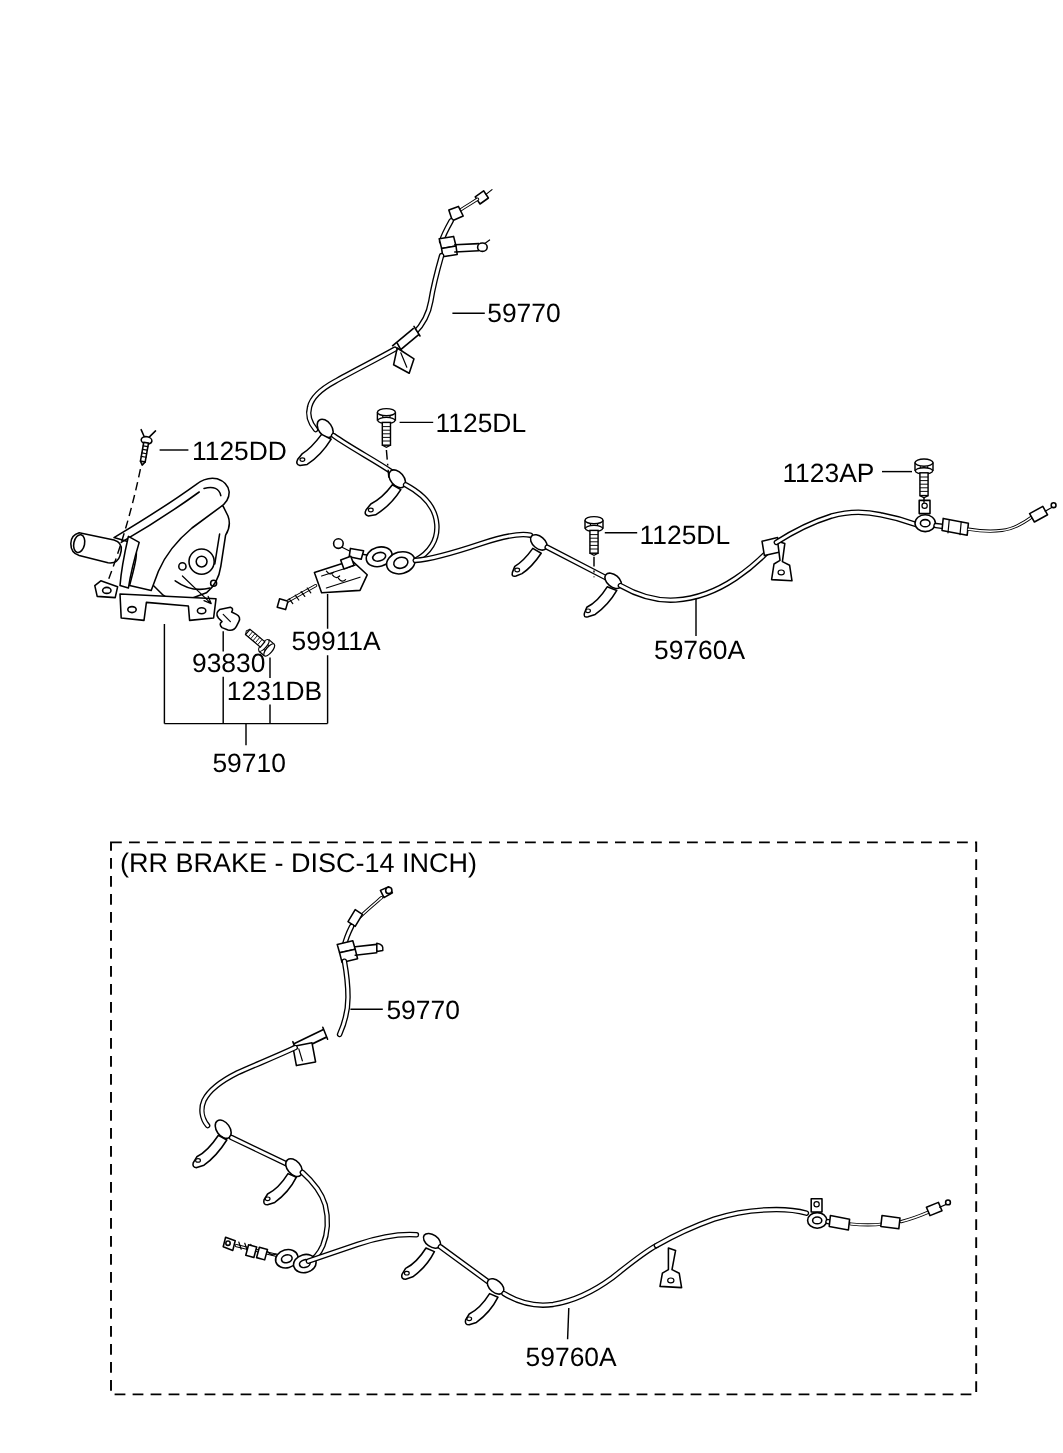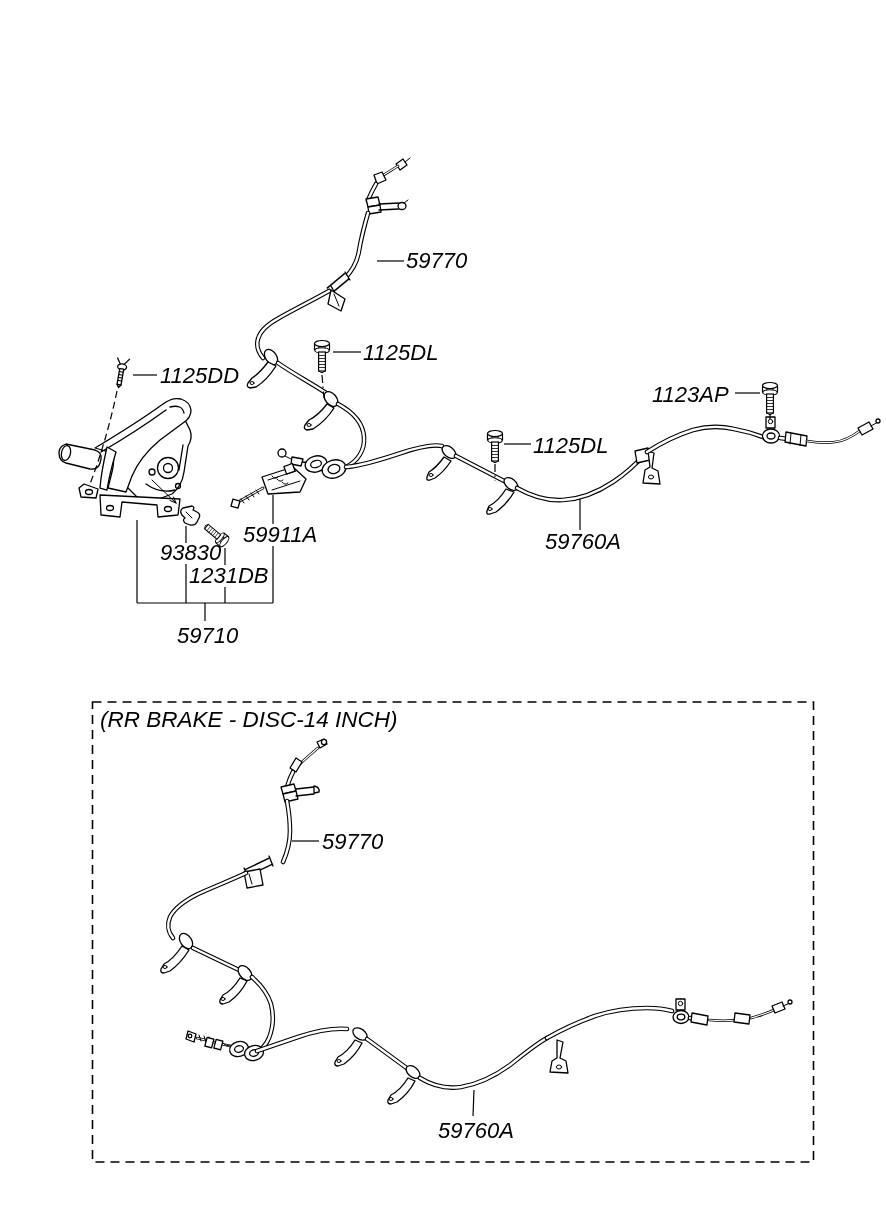--- a/index.html
+++ b/index.html
@@ -1,16 +1,16 @@
 <!DOCTYPE html>
 <html><head>
 <meta charset="utf-8">
 <style>
   html,body{margin:0;padding:0;background:#fff;}
-  #page{position:relative;width:886px;height:1211px;background:#fff;overflow:hidden;font-style:italic;}
+  #page{position:relative;width:886px;height:1211px;background:#fff;overflow:hidden;}
   svg{position:absolute;left:0;top:0;}
   svg text{font-family:"Liberation Sans","DejaVu Sans",sans-serif;font-size:22px;fill:#000;}
   .t-title{font-size:22.5px;}
   .ln{fill:none;stroke:#000;stroke-width:1.3;stroke-linecap:round;stroke-linejoin:round;}
   .ln-thin{fill:none;stroke:#000;stroke-width:1;stroke-linecap:round;}
   .fw{fill:#fff;stroke:#000;stroke-width:1.3;stroke-linejoin:round;}
   .to{fill:none;stroke:#000;stroke-width:4.6;stroke-linecap:round;}
   .ti{fill:none;stroke:#fff;stroke-width:2.4;stroke-linecap:round;}
   .so{fill:none;stroke:#000;stroke-width:8.2;stroke-linecap:butt;}
   .si{fill:none;stroke:#fff;stroke-width:5.4;stroke-linecap:butt;}

